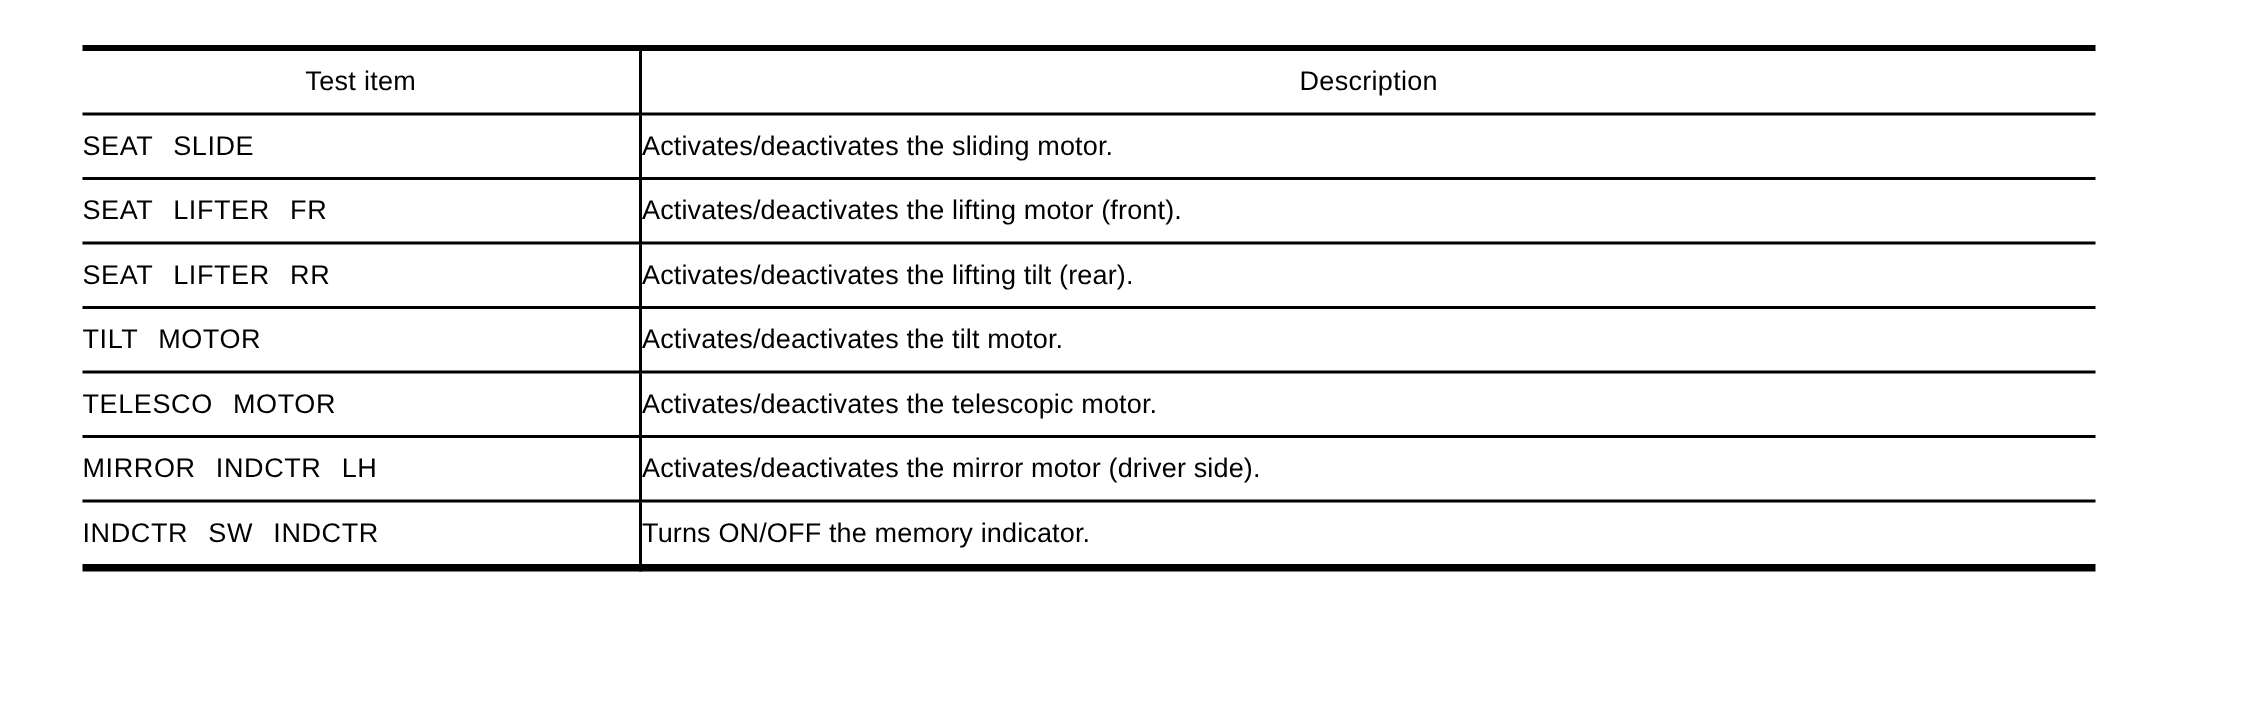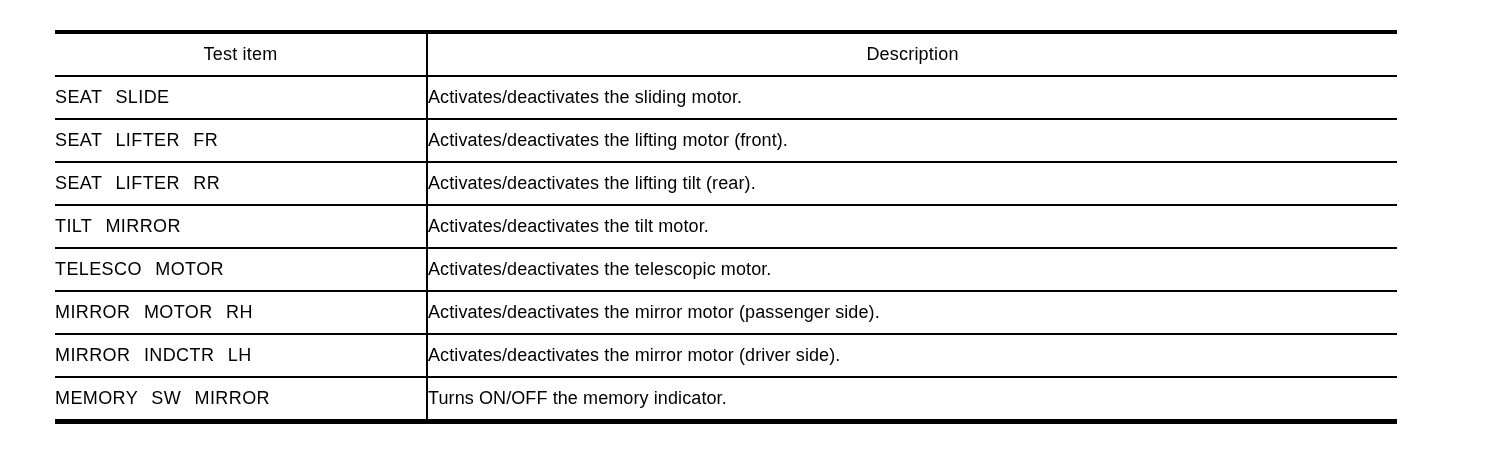--- a/index.html
+++ b/index.html
@@ -84,34 +84,30 @@
       </tr>
       <tr>
         <td class="item-cell">SEAT LIFTER FR</td>
         <td class="desc-cell">Activates/deactivates the lifting motor (front).</td>
       </tr>
       <tr>
         <td class="item-cell">SEAT LIFTER RR</td>
         <td class="desc-cell">Activates/deactivates the lifting tilt (rear).</td>
       </tr>
       <tr>
-        <td class="item-cell">TILT MIRROR</td>
+        <td class="item-cell">TILT MOTOR</td>
         <td class="desc-cell">Activates/deactivates the tilt motor.</td>
       </tr>
       <tr>
         <td class="item-cell">TELESCO MOTOR</td>
         <td class="desc-cell">Activates/deactivates the telescopic motor.</td>
       </tr>
       <tr>
-        <td class="item-cell">MIRROR MOTOR RH</td>
-        <td class="desc-cell">Activates/deactivates the mirror motor (passenger side).</td>
-      </tr>
-      <tr>
         <td class="item-cell">MIRROR INDCTR LH</td>
         <td class="desc-cell">Activates/deactivates the mirror motor (driver side).</td>
       </tr>
       <tr>
-        <td class="item-cell">MEMORY SW MIRROR</td>
+        <td class="item-cell">INDCTR SW INDCTR</td>
         <td class="desc-cell">Turns ON/OFF the memory indicator.</td>
       </tr>
     </tbody>
   </table>
 </div>
 
 </body></html>

